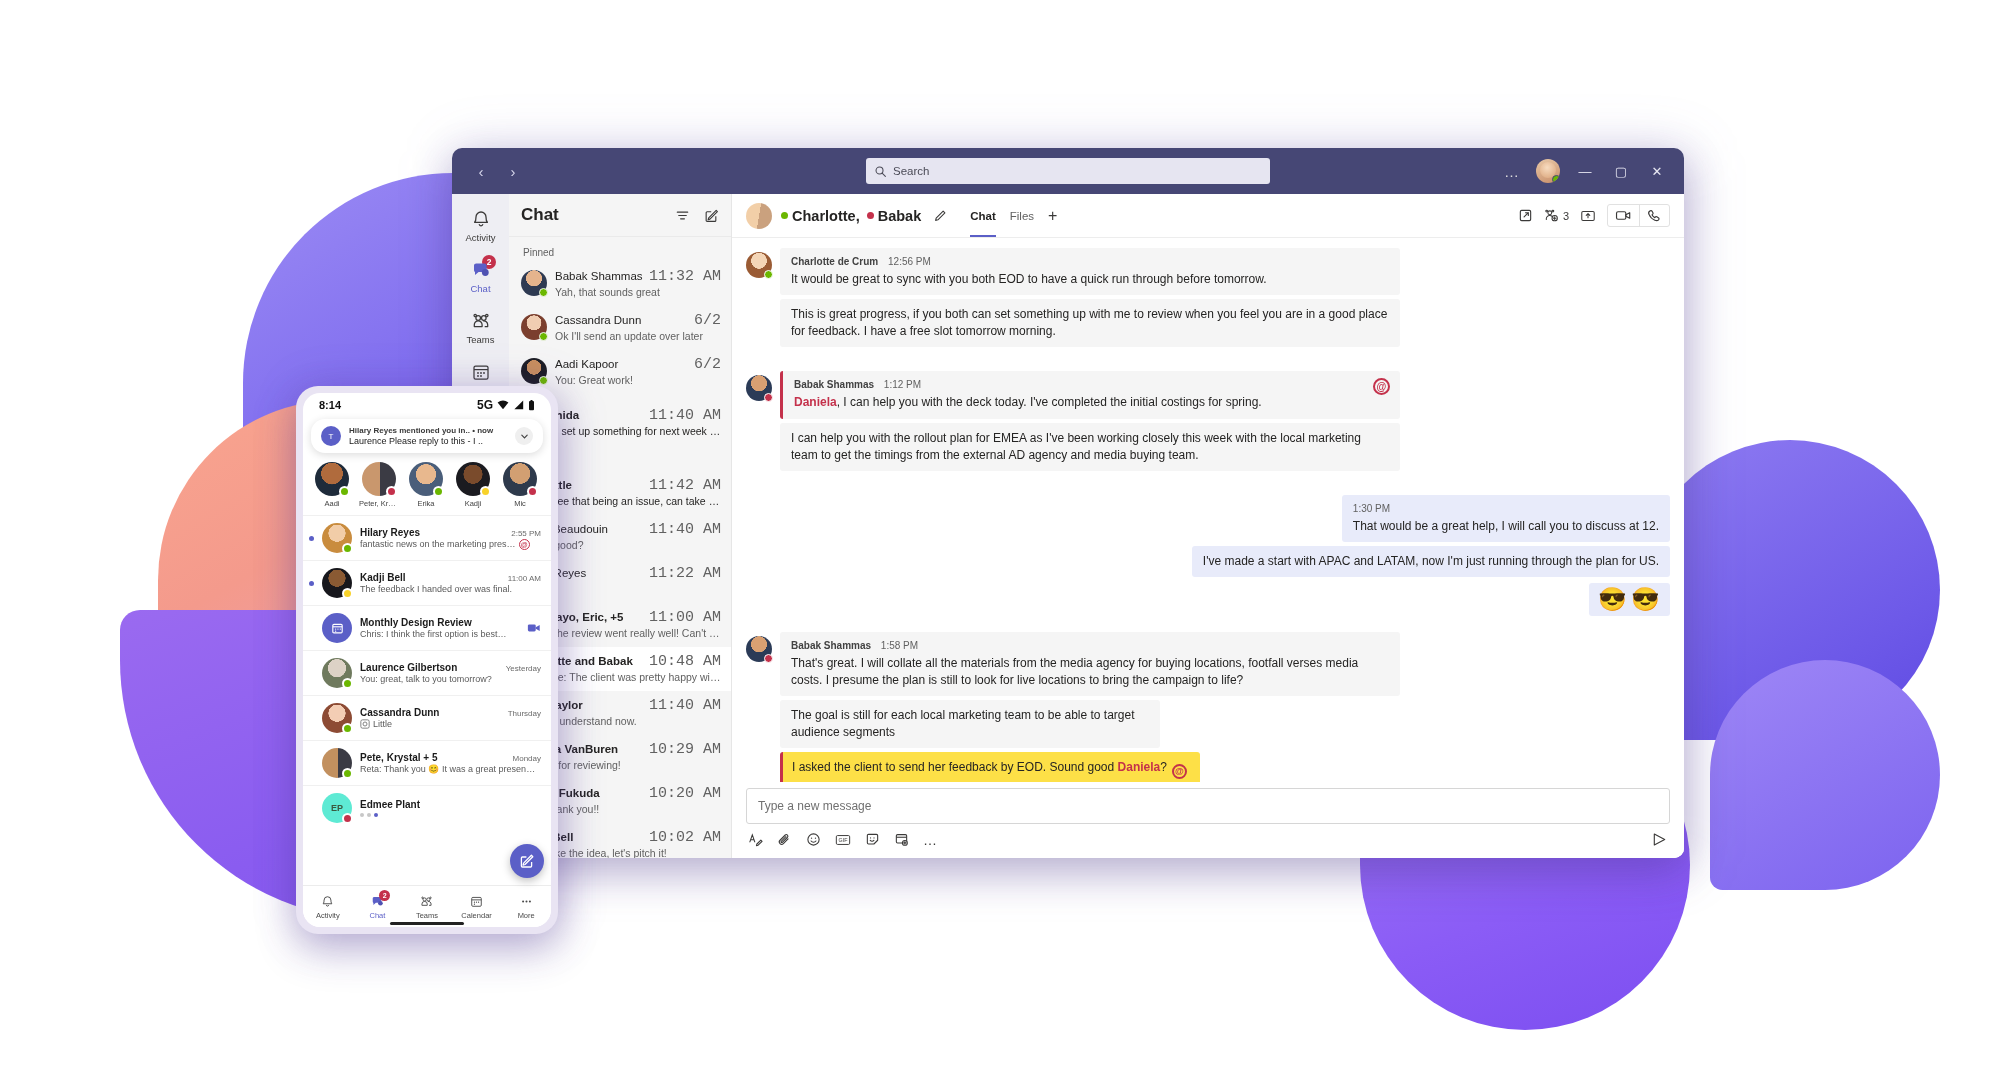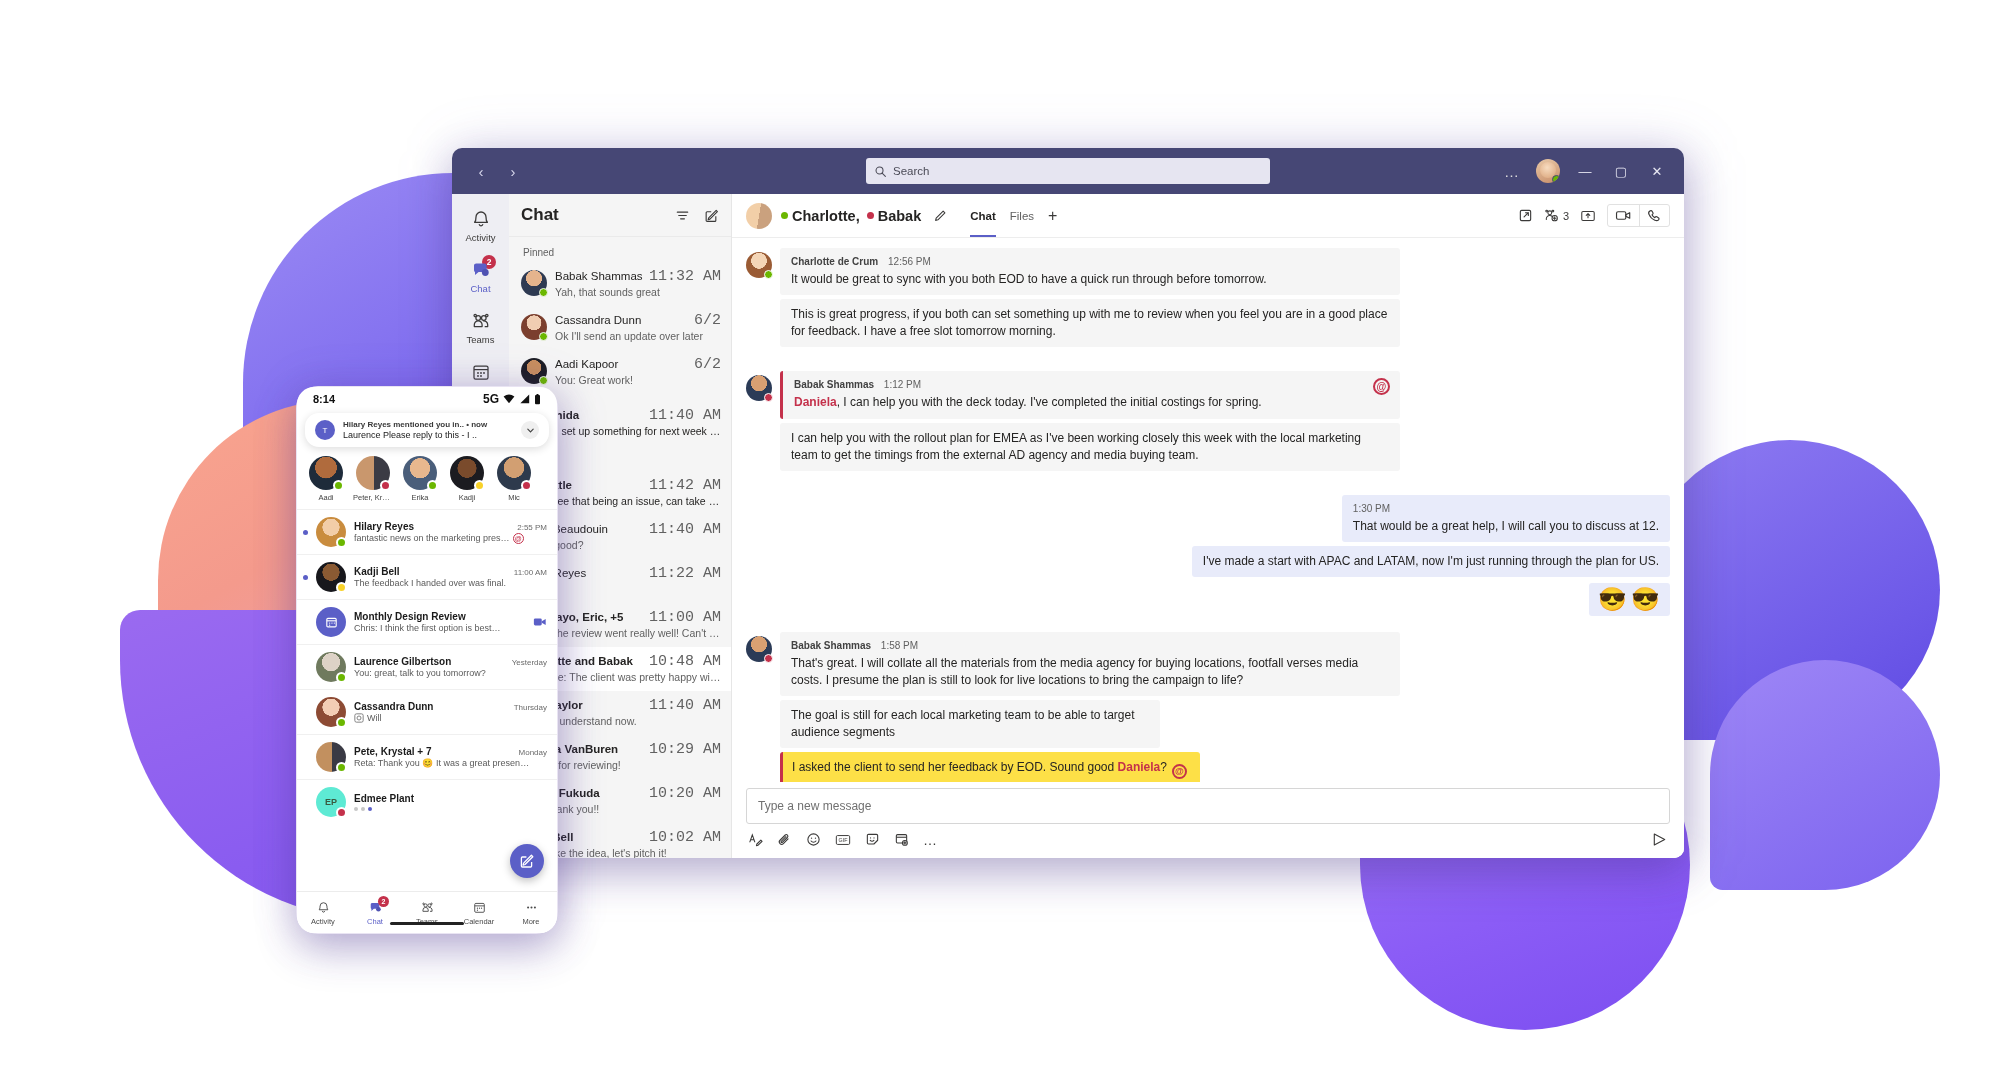--- a/index.html
+++ b/index.html
@@ -207,21 +207,21 @@
   .comp-tools { display: flex; align-items: center; gap: 14px; padding: 7px 2px 0; }
   .comp-tools svg { cursor: pointer; }
   .comp-tools .ell { color:#3b3a39; font-size:14px; letter-spacing:1px; cursor:pointer;}
   .send { margin-left: auto; cursor: pointer; }
 
   
   .phone-shadow{position:absolute; left:296px; top:386px; width:268px; height:552px;
     background: rgba(90,60,160,.20); filter: blur(20px); border-radius: 26px;}
   .phone {
     position: absolute; left: 296px; top: 386px; width: 262px; height: 548px;
-    background: #e9e4f3; border-radius: 22px; padding: 1px;
+    background: #e9e4f3; border-radius: 22px; padding: 7px;
     box-shadow: 0 16px 40px rgba(70,50,140,.30);
   }
   .screen { width: 100%; height: 100%; background: #fff; border-radius: 17px; overflow: hidden; display:flex; flex-direction:column;}
   .statusbar { height: 24px; display: flex; align-items: center; padding: 0 16px; font-size: 11px; font-weight: 700; color: #111; }
   .statusbar .right { margin-left: auto; display: flex; align-items: center; gap: 4px; font-size:12px; font-weight:700;}
   .notif {
     margin: 2px 8px 0; background: #fff; border-radius: 14px; padding: 7px 10px;
     box-shadow: 0 2px 8px rgba(0,0,0,.14); display: flex; align-items: center; gap: 8px;
   }
   .notif-av { width: 20px; height: 20px; border-radius: 50%; background: #5b5fc7; color:#fff;
@@ -867,34 +867,34 @@
           <div class="p-body">
             <div class="p-top">
               <span class="p-name">Cassandra Dunn</span>
               <span class="p-time">Thursday</span>
             </div>
             <div class="p-prev">
               <svg width="10" height="10" viewBox="0 0 12 12" fill="none" stroke="#7a7a7a" stroke-width="1.1">
                   <rect x="1" y="1" width="10" height="10" rx="2"></rect>
                   <circle cx="6" cy="6" r="2.4"></circle>
                 </svg>
-              <span>Will</span>
+              <span>Little</span>
             </div>
           </div>
         </div>
 
         <div class="p-row">
           <div class="p-unread hide"></div>
           <div class="p-av">
               <div class="skin" style="background:linear-gradient(90deg,#c2905f 0 52%, #3a3a44 52%);"></div>
               <div class="p-pres" style="background:#6bb700"></div>
             </div>
           <div class="p-body">
             <div class="p-top">
-              <span class="p-name">Pete, Krystal + 7</span>
+              <span class="p-name">Pete, Krystal + 5</span>
               <span class="p-time">Monday</span>
             </div>
             <div class="p-prev">Reta: Thank you 😊 It was a great presen…</div>
           </div>
         </div>
 
         <div class="p-row">
           <div class="p-unread hide"></div>
           <div class="ep-av">
             <span>EP</span>

